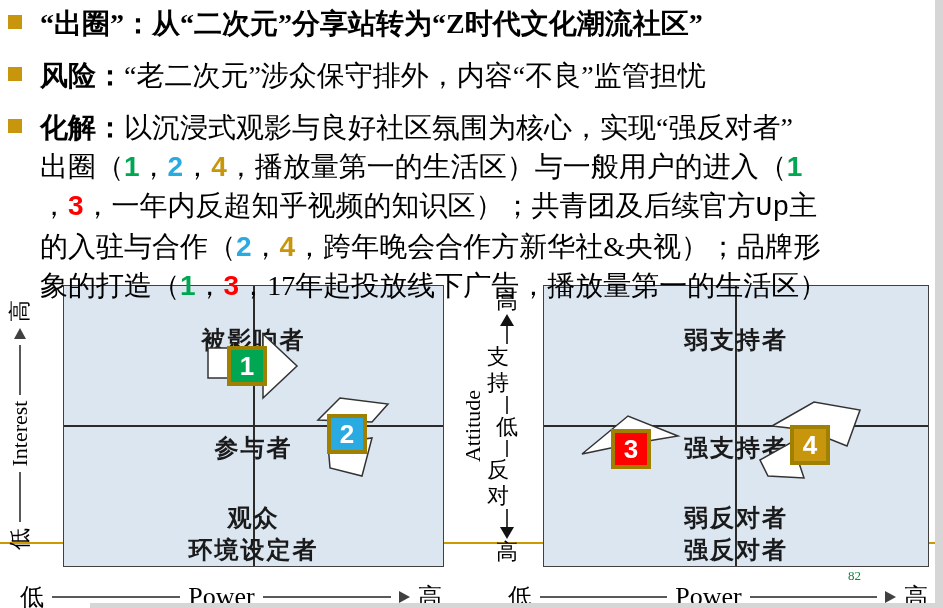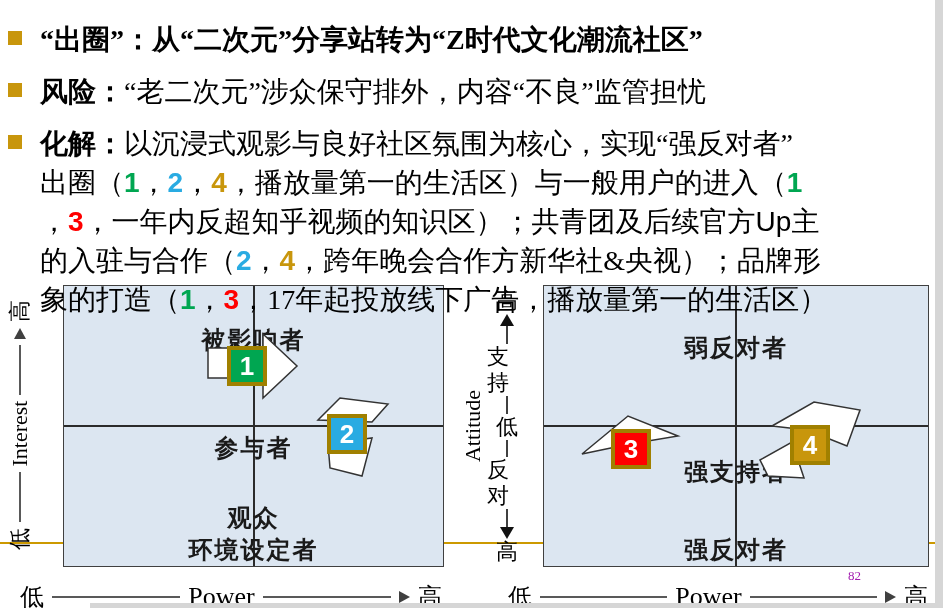--- a/index.html
+++ b/index.html
@@ -1,28 +1,28 @@
 <!DOCTYPE html>
 <html><head>
 <meta charset="utf-8">
 <style>
   html,body{margin:0;padding:0;background:#fff;}
   #slide{
     position:relative;width:943px;height:608px;background:#ffffff;overflow:hidden;
     font-family:"Liberation Serif","DejaVu Serif",serif;color:#000;
   }
   
-  .bullets{position:absolute;top:20px;left:0;width:938px;z-index:2;}
+  .bullets{position:absolute;top:4px;left:0;width:938px;z-index:2;}
   .bullet{position:relative;padding-left:40px;margin-bottom:13px;font-size:28px;line-height:39px;}
   .bullet-square{position:absolute;left:8px;top:11px;width:14px;height:14px;background:#C8960C;}
   .bline{white-space:nowrap;}
   .seg-n{font-weight:normal;}
   .seg-b{font-weight:bold;}
   .seg-i{}
-  .seg-u{font-family:Liberation Sans, sans-serif;}
+  .seg-u{font-family:Liberation Mono, monospace;}
   .seg-g,.seg-c,.seg-r,.seg-y{font-weight:bold;font-family:"Liberation Sans","DejaVu Sans",sans-serif;}
   .seg-g{color:#00A651;}
   .seg-c{color:#29ABE2;}
   .seg-r{color:#FF0000;}
   .seg-y{color:#C8960C;}
   
   .gold-line{position:absolute;left:0;top:542px;width:943px;height:2px;background:#CC9900;z-index:0;}
   
   .quad{position:absolute;background:#DCE6F1;border:1px solid #404040;z-index:1;}
   #left-quad{left:63px;top:285px;width:379px;height:280px;}
@@ -50,21 +50,21 @@
   #power-left{left:20px;width:422px;}
   #power-right{left:508px;width:420px;}
   .power-word{font-size:26px;}
   .hline{height:2px;background:#595959;flex:1;}
   .vline{width:2px;background:#404040;flex:1;min-height:8px;}
   .arrow-right-head{width:0;height:0;border-top:6px solid transparent;border-bottom:6px solid transparent;border-left:11px solid #404040;}
   .arrow-up-head{width:0;height:0;border-left:7px solid transparent;border-right:7px solid transparent;border-bottom:12px solid #111;}
   .arrow-down-head{width:0;height:0;border-left:7px solid transparent;border-right:7px solid transparent;border-top:12px solid #111;}
   .att-word{line-height:26px;}
   
-  .page-number{position:absolute;left:848px;top:568px;font-size:13px;color:#a21caf;z-index:5;}
+  .page-number{position:absolute;left:848px;top:568px;font-size:13px;color:#15803d;z-index:5;}
   .right-strip{position:absolute;right:0;top:0;width:8px;height:608px;background:#D6D6D6;z-index:6;}
   .bottom-strip{position:absolute;left:90px;top:603px;width:853px;height:5px;background:#D6D6D6;z-index:6;}
 </style>
 </head>
 <body>
 
 <div id="slide">
 
   <div class="gold-line"></div>
 
@@ -95,22 +95,23 @@
       <div class="qcell">参与者</div>
       <div class="qcell">观众</div>
       <div class="qcell">环境设定者</div>
     </div>
   </div>
 
   <div id="right-quad" class="quad">
     <div class="v-mid"></div>
     <div class="h-mid"></div>
     <div class="qgrid">
+      <div class="qcell">弱支持者</div>
+      <div class="qcell">强支持者</div>
       <div class="qcell">弱反对者</div>
-      <div class="qcell">强支持者</div>
       <div class="qcell">强反对者</div>
     </div>
   </div>
 
   <svg class="deco" style="left:205px;top:332px;" width="95" height="68">
     <rect x="3" y="16" width="26" height="30" fill="#ffffff" stroke="#333" stroke-width="1.5"></rect>
     <polygon points="58,2 92,34 58,66" fill="#ffffff" stroke="#333" stroke-width="1.5"></polygon>
   </svg>
   <svg class="deco" style="left:300px;top:392px;" width="100" height="90">
     <polygon points="18,28 40,6 88,12 72,30" fill="#ffffff" stroke="#333" stroke-width="1.5"></polygon>

